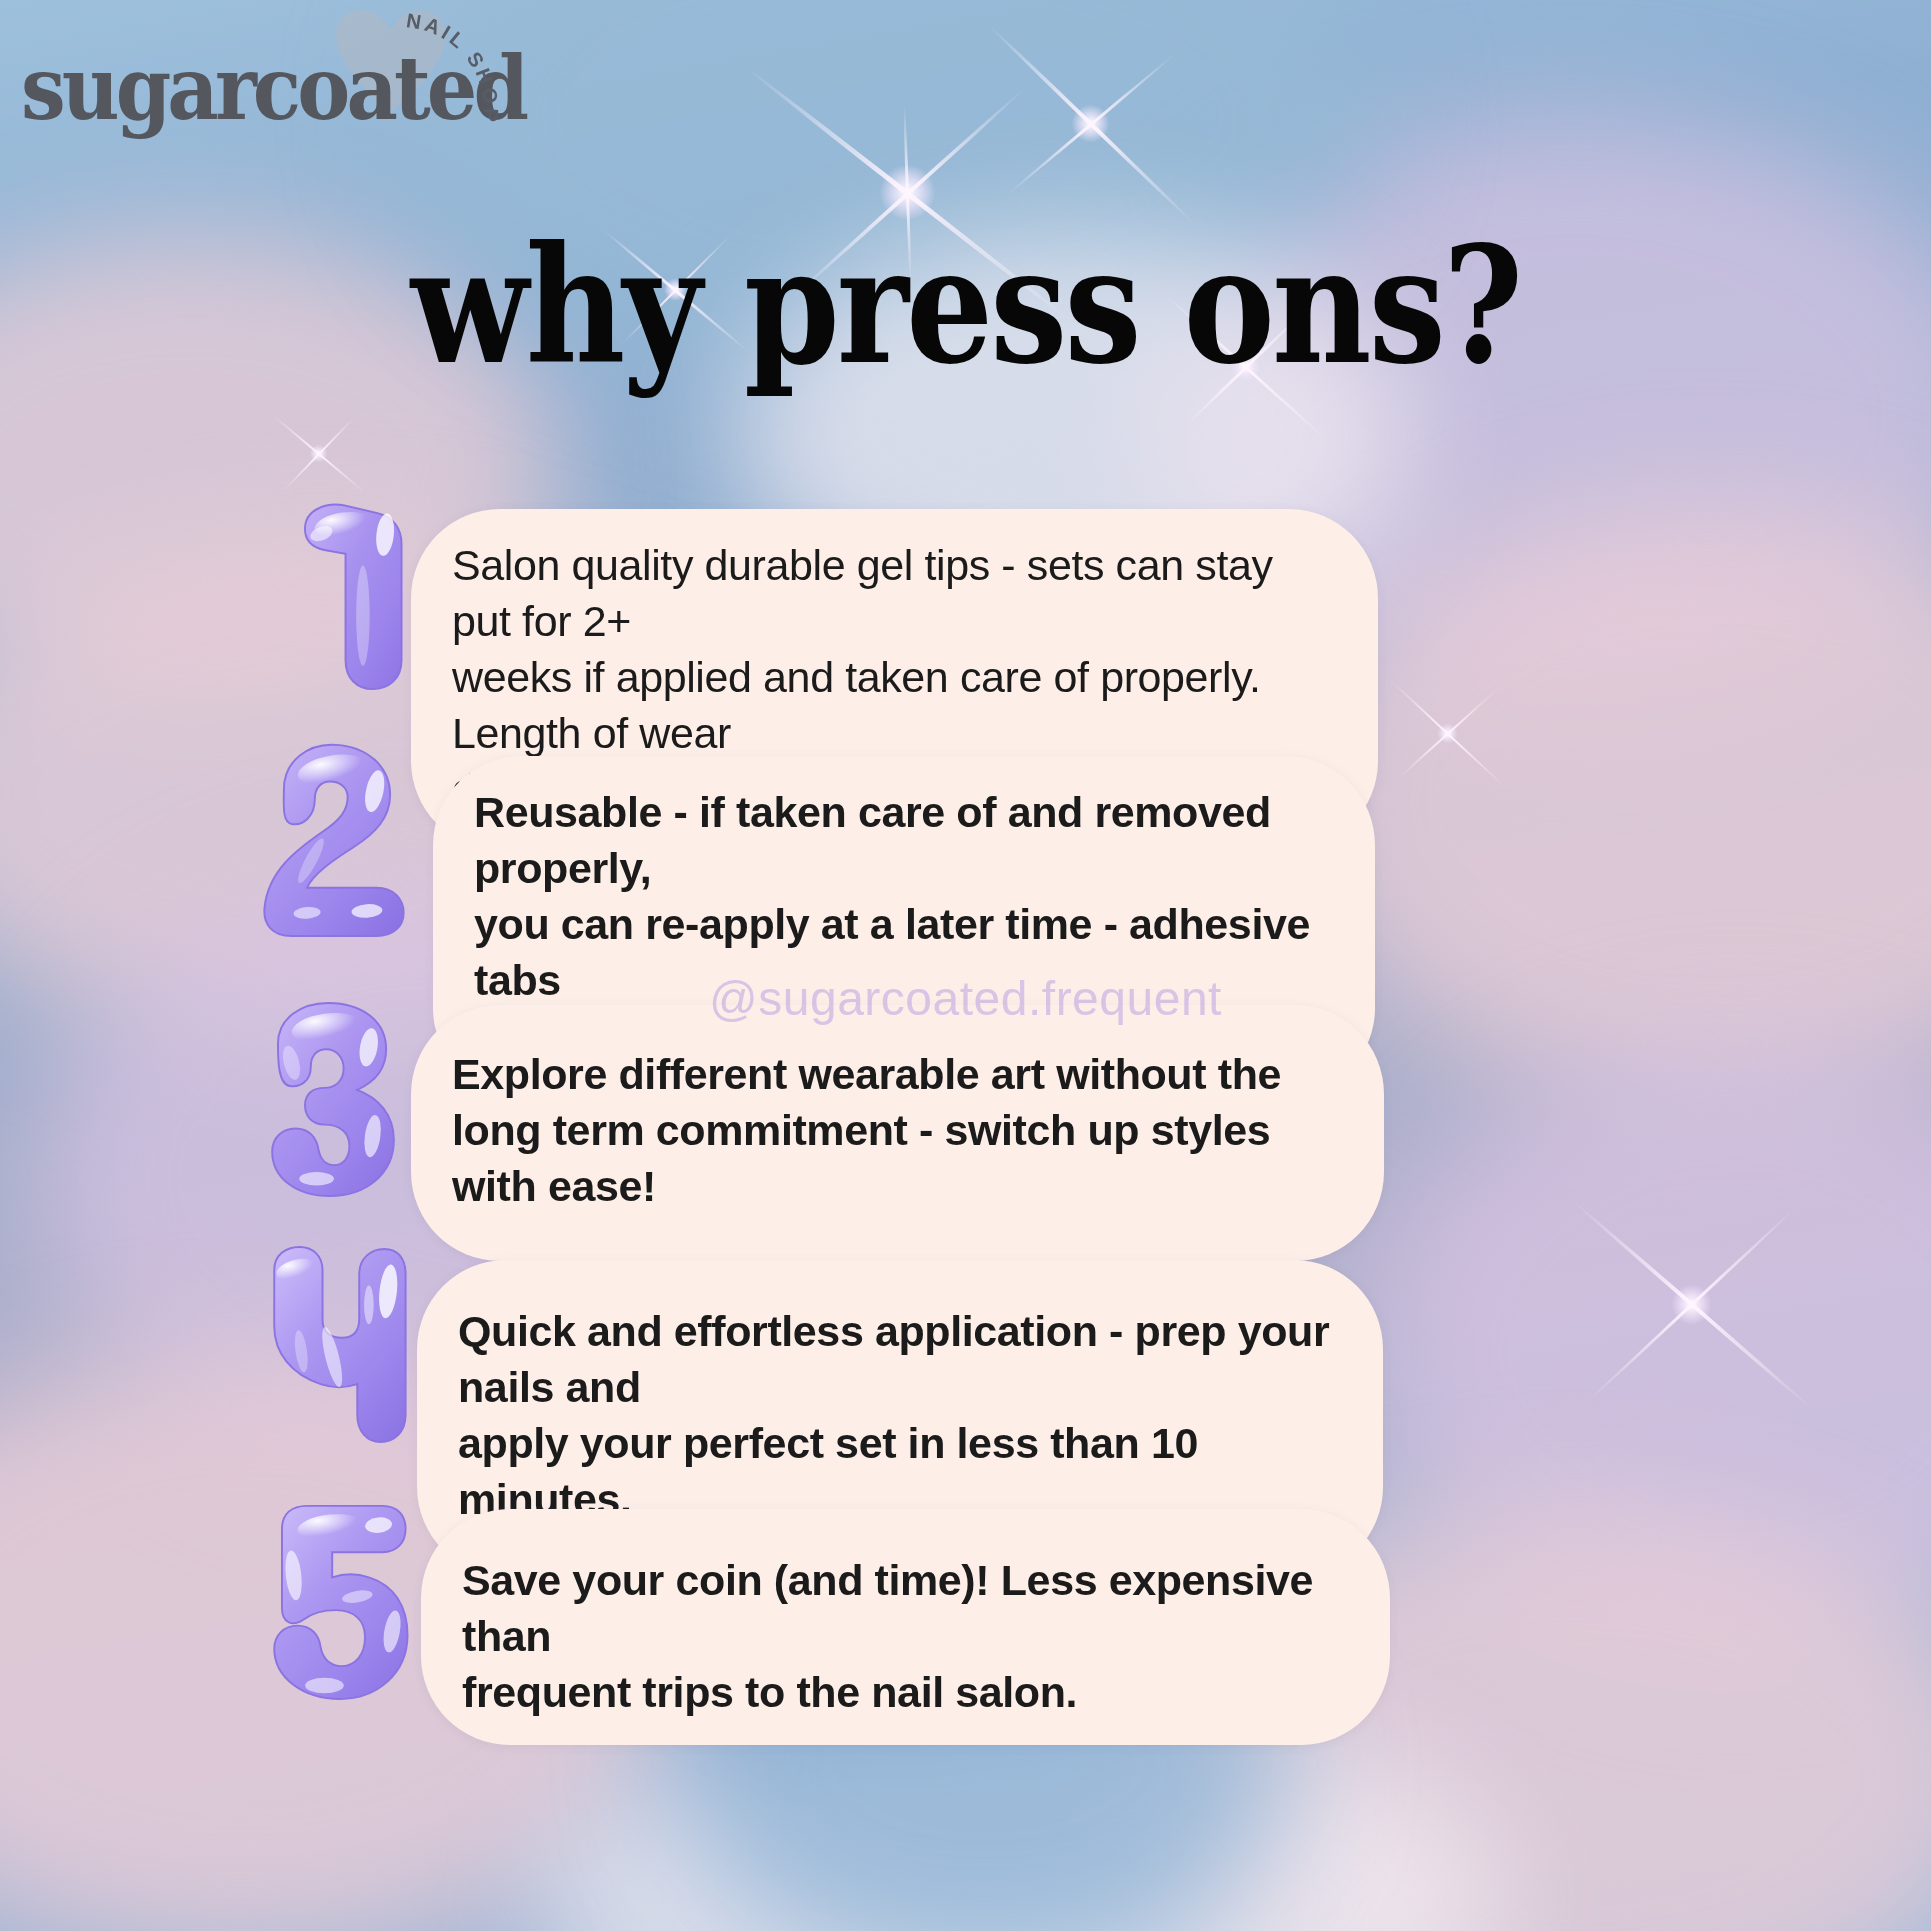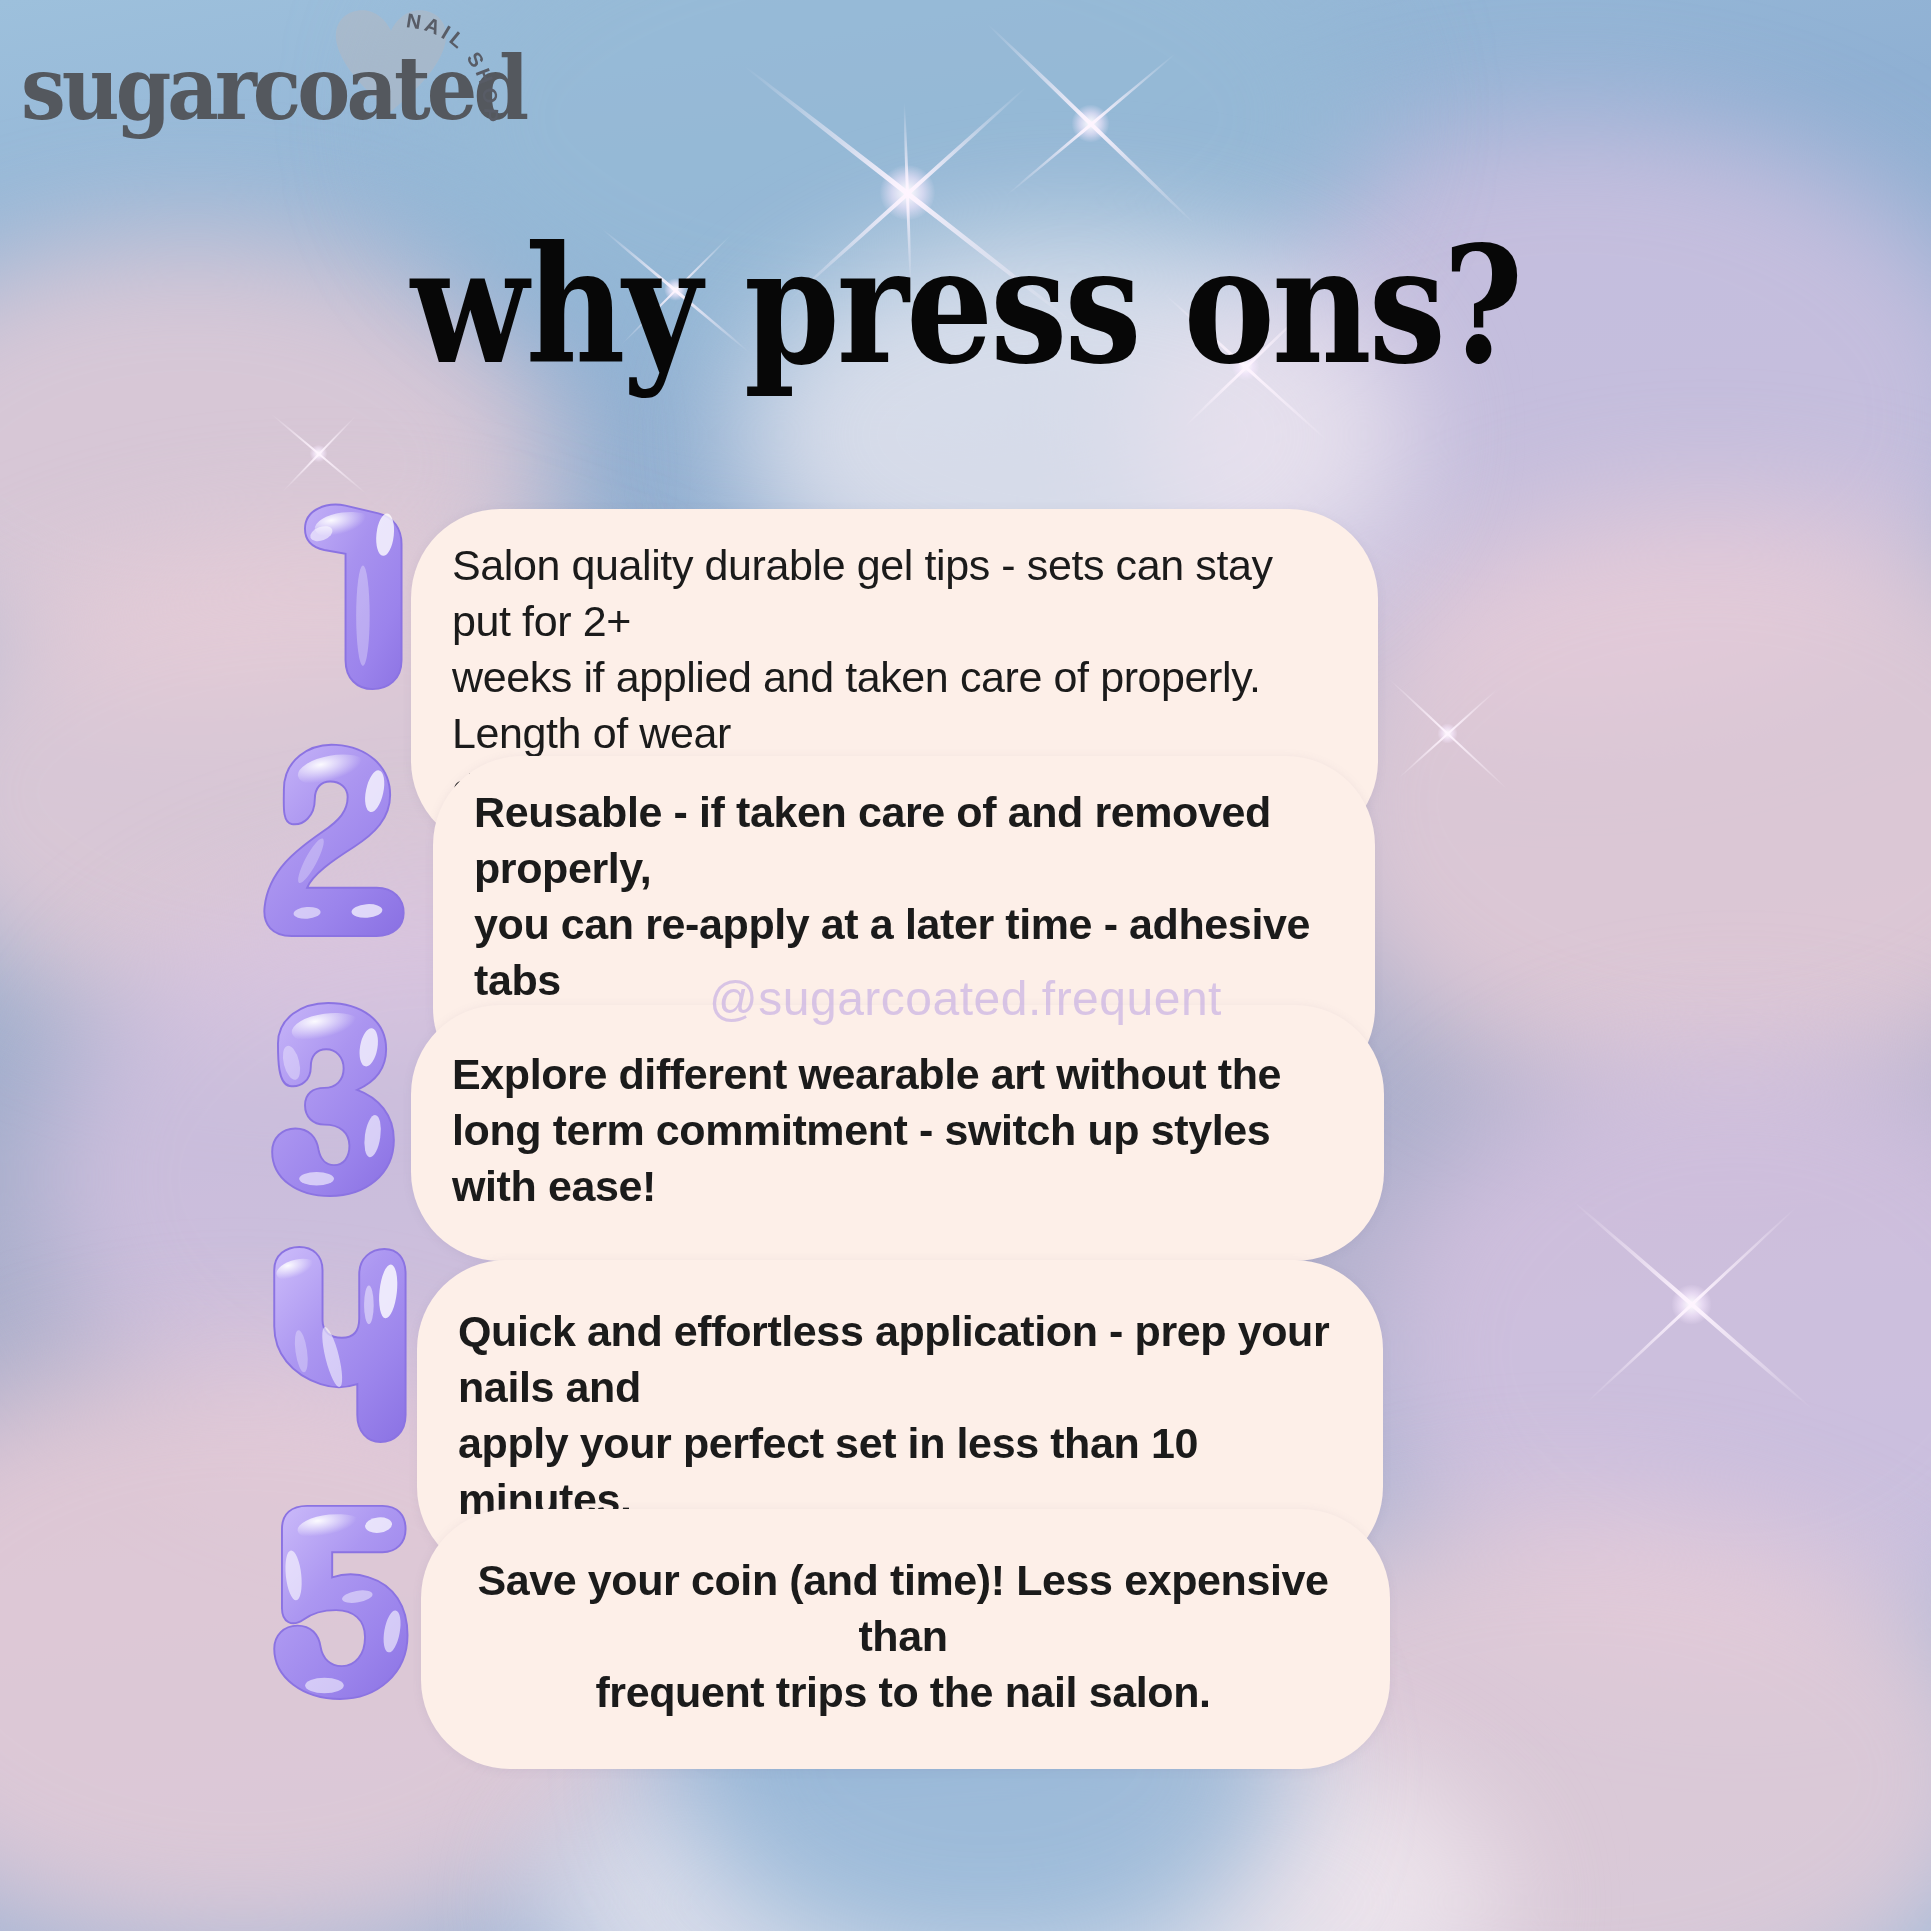--- a/index.html
+++ b/index.html
@@ -131,21 +131,21 @@
 
   .row3 { height:255px; }
   .row3 .pill { width:973px; margin-left:411px; padding-top:42px; padding-bottom:46px; }
   .row3 .num { left:249px; top:-9.7px; }
 
   .row4 { height:249px; }
   .row4 .pill { width:966px; margin-left:417px; padding-top:44px; padding-bottom:48px; }
   .row4 .num { left:253px; top:-19.3px; }
 
   .row5 { height:241px; }
-  .row5 .pill { width:969px; margin-left:421px; padding-top:44px; padding-bottom:48px;text-align:center; }
+  .row5 .pill { width:969px; margin-left:421px; padding-top:44px; padding-bottom:24px; }
   .row5 .num { left:253px; top:-13.5px; }
 
   
   #watermark {
     position:absolute; left:0; right:0; top:971px;
     text-align:center;
     font-family:"Liberation Sans", sans-serif;
     font-size:48px;
     letter-spacing:0.5px;
     color:rgba(186,160,226,0.55);

